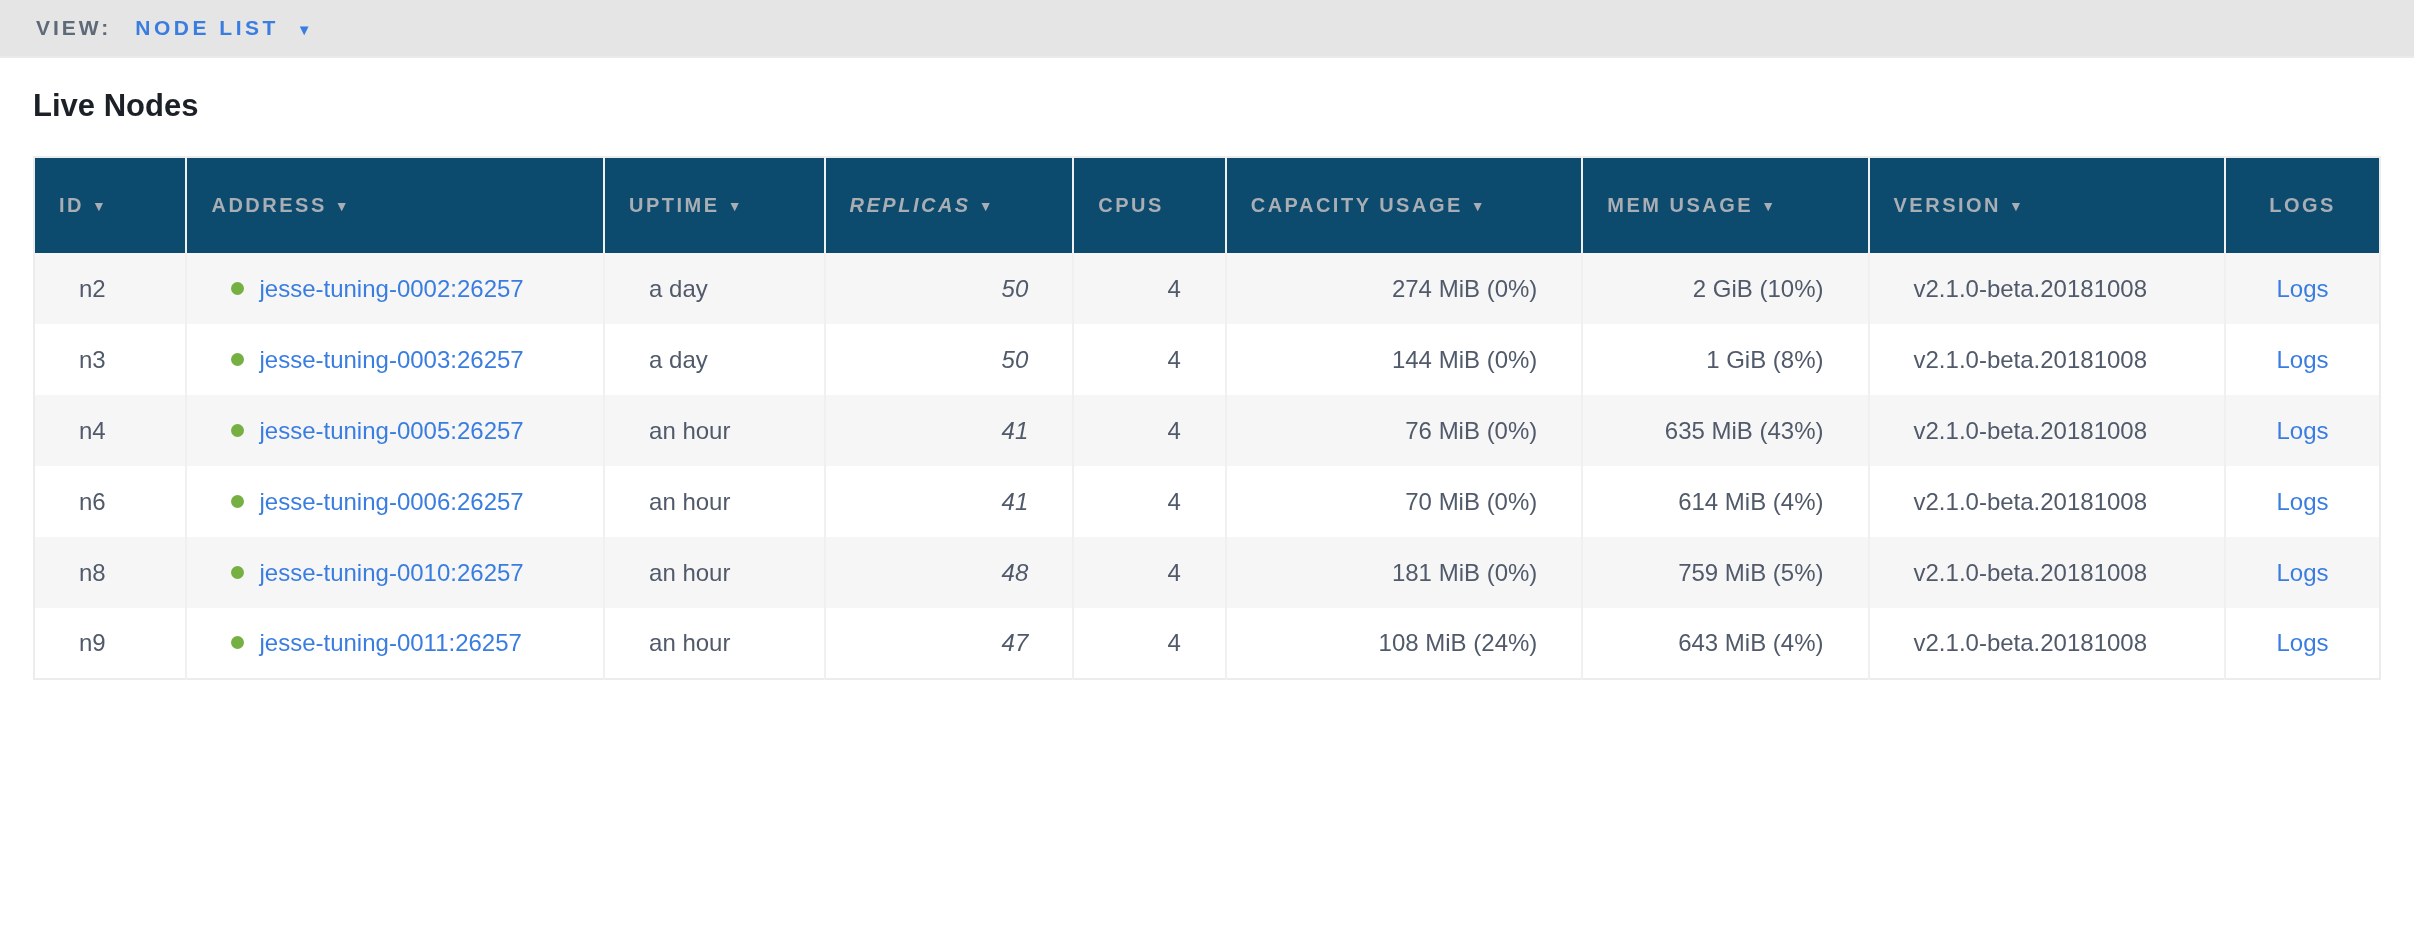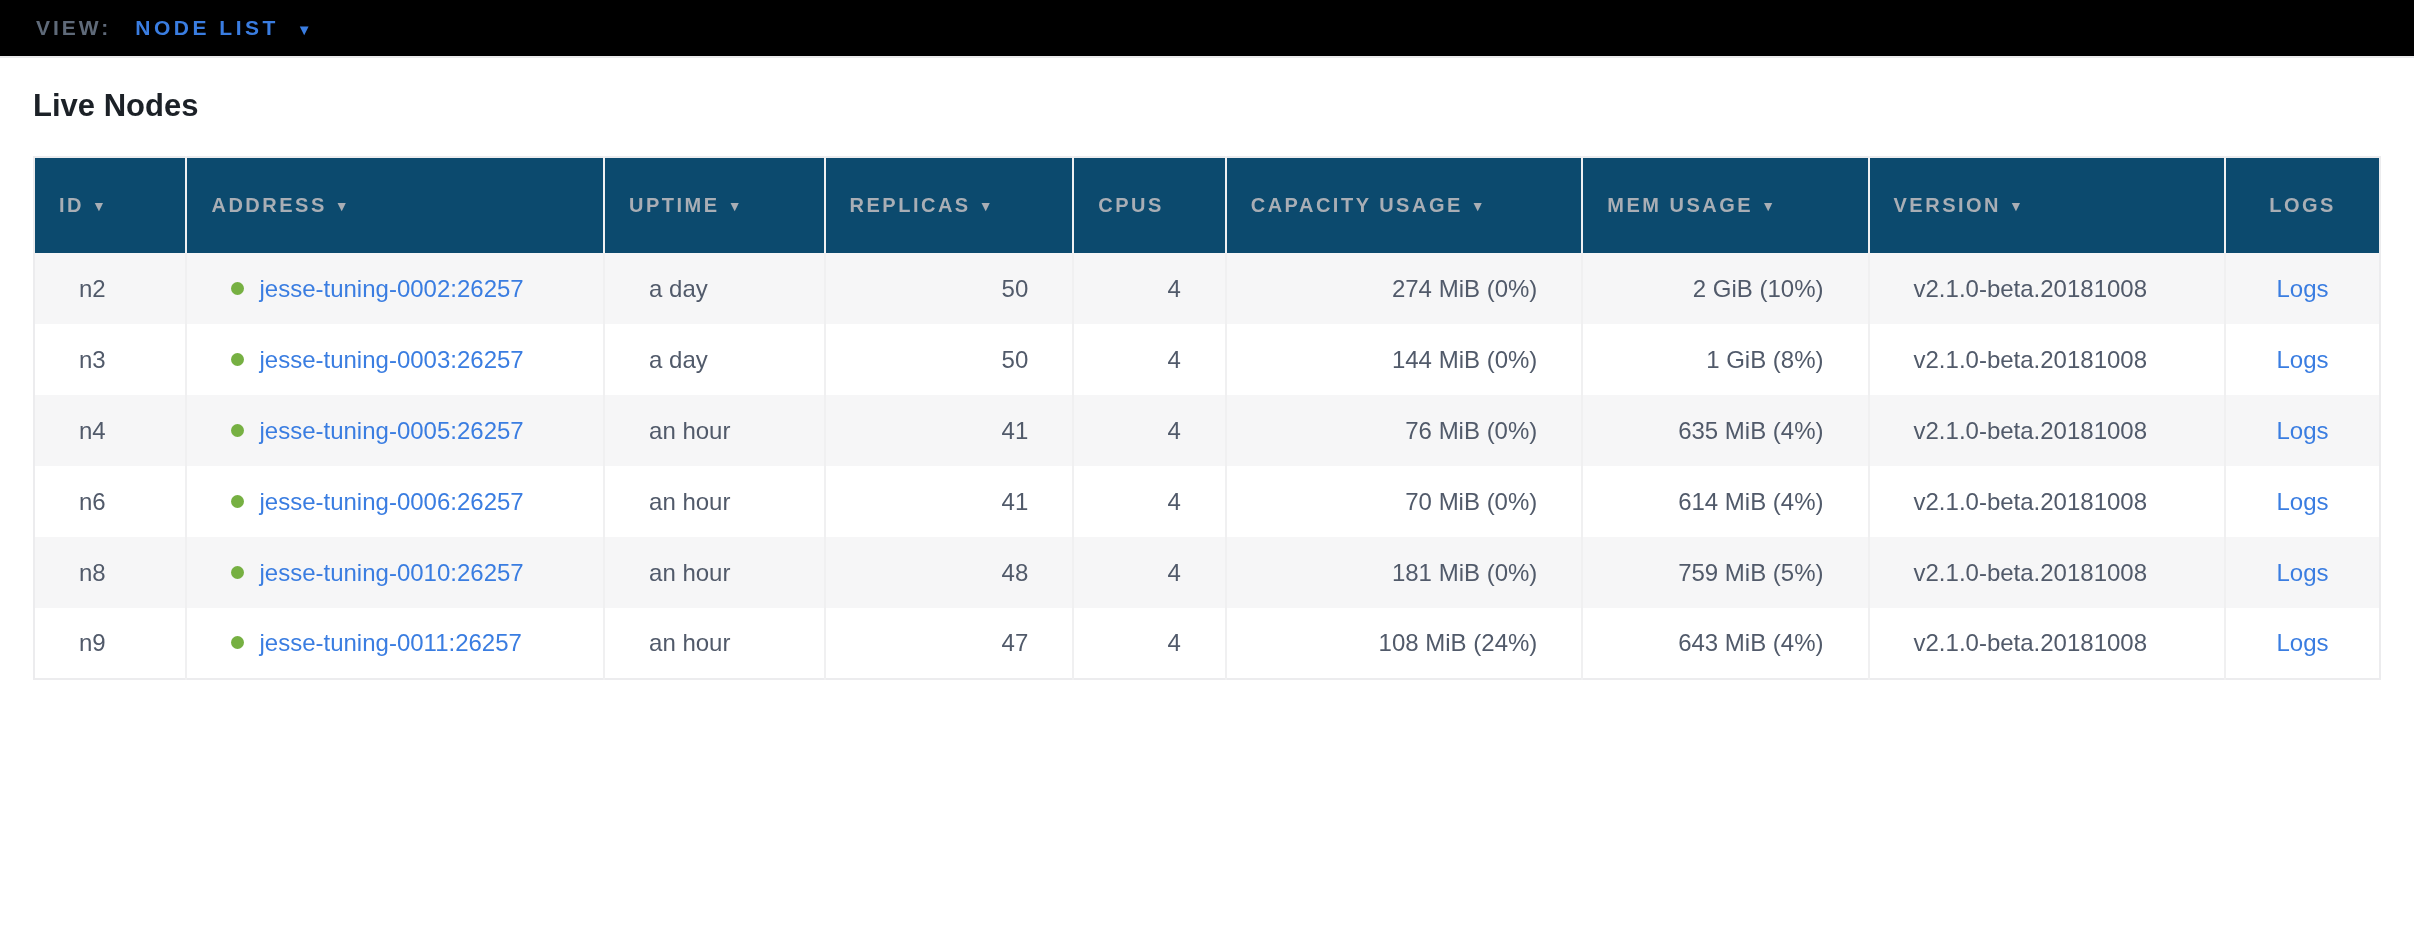--- a/index.html
+++ b/index.html
@@ -14,21 +14,21 @@
     font-family: "Liberation Sans", sans-serif;
     overflow: hidden;
   }
   
   .viewbar {
     height: 58px;
     display: flex;
     align-items: center;
     padding: 0 36px;
     border-bottom: 2px solid #eaeaec;
-    background: #000000;
+    background: #e5e5e5;
   }
   .view-label {
     font-size: 21px;
     letter-spacing: 3px;
     font-weight: 600;
     color: #5f6a79;
   }
   .view-select {
     display: flex;
     align-items: center;
@@ -92,21 +92,21 @@
   tbody tr:nth-child(even) { background: #ffffff; }
 
   td.align-left  { text-align: left;  padding-left: 44px; }
   td.align-right { text-align: right; padding-right: 44px; }
   td.align-center{ text-align: center; padding: 0; }
 
   
   th:nth-child(1), td:nth-child(1) { width: 6.5%; }
   th:nth-child(2), td:nth-child(2) { width: 17.8%; }
   th:nth-child(3), td:nth-child(3) { width: 9.4%; }
-  th:nth-child(4), td:nth-child(4) { width: 10.6%; }
+  th:nth-child(4), td:nth-child(4) { width: 10.6%; font-style: italic; }
   th:nth-child(5), td:nth-child(5) { width: 6.5%; }
   th:nth-child(6), td:nth-child(6) { width: 15.2%; }
   th:nth-child(7), td:nth-child(7) { width: 12.2%; }
   th:nth-child(8), td:nth-child(8) { width: 15.2%; }
   th:nth-child(9), td:nth-child(9) { width: 6.6%; }
 
   .status-dot {
     display: inline-block;
     width: 13px; height: 13px;
     border-radius: 50%;
@@ -171,21 +171,21 @@
           <td class="align-left">v2.1.0-beta.20181008</td>
           <td class="align-center"><a class="link" href="#">Logs</a></td>
         </tr>
         <tr>
           <td class="align-left">n4</td>
           <td class="align-left"><span class="status-dot"></span><a class="link" href="#">jesse-tuning-0005:26257</a></td>
           <td class="align-left">an hour</td>
           <td class="align-right">41</td>
           <td class="align-right">4</td>
           <td class="align-right">76 MiB (0%)</td>
-          <td class="align-right">635 MiB (4%)</td>
+          <td class="align-right">635 MiB (43%)</td>
           <td class="align-left">v2.1.0-beta.20181008</td>
           <td class="align-center"><a class="link" href="#">Logs</a></td>
         </tr>
         <tr>
           <td class="align-left">n6</td>
           <td class="align-left"><span class="status-dot"></span><a class="link" href="#">jesse-tuning-0006:26257</a></td>
           <td class="align-left">an hour</td>
           <td class="align-right">41</td>
           <td class="align-right">4</td>
           <td class="align-right">70 MiB (0%)</td>

